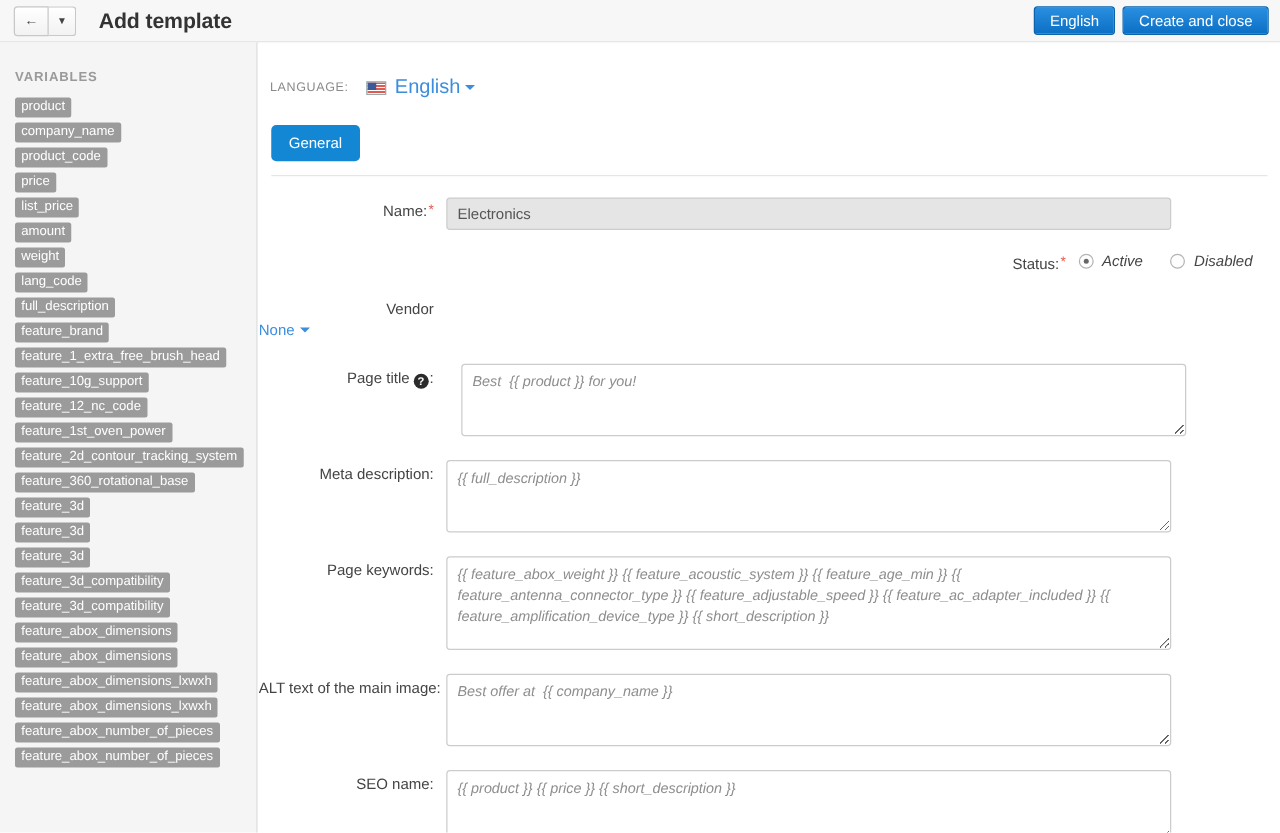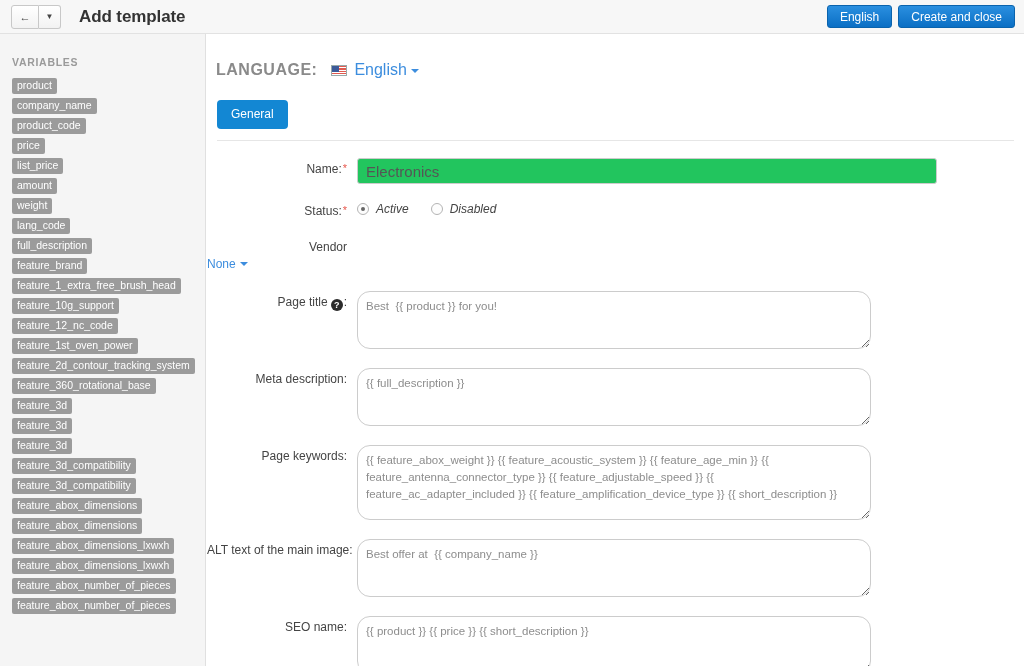--- a/index.html
+++ b/index.html
@@ -98,21 +98,21 @@
     position: absolute; left: 207px; top: 34px;
     width: 817px; height: 632px;
     background: #ffffff;
     overflow: hidden;
   }
   #language-row {
     display: flex; align-items: center;
     margin: 27px 0 0 9px;
   }
   #language-label {
-    font-size: 16px; font-weight: bold;
+    font-size: 10px; font-weight: normal;
     color: #8a8a8a; letter-spacing: 0.5px;
   }
   #flag-icon {
     width: 16px; height: 11px;
     margin: 0 7px 0 14px;
     position: relative;
     border: 1px solid #9aa;
     background: #e8eaf0;
     overflow: hidden;
     display: inline-block;
@@ -178,39 +178,40 @@
 
   .form-control {
     flex: 0 0 auto;
   }
   input.text-input {
     width: 580px;
     height: 26px;
     border: 1px solid #cccccc;
     border-radius: 3px;
     padding: 3px 8px;
-    font-size: 15px;
+    font-size: 12px;
     color: #555;
     font-family: "Liberation Sans", sans-serif;
-    background: #22c55e;
+    background: #e5e5e5;
     outline: none;
   }
   textarea.text-area {
-    width: 514px;
+    width: 580px;
     border: 1px solid #cccccc;
-    border-radius: 13px;
+    border-radius: 3px;
     padding: 6px 8px;
     font-size: 11.5px;
     line-height: 17px;
     color: #8d8d8d;
     font-family: "Liberation Sans", sans-serif;
     background: #ffffff;
     outline: none;
     resize: vertical;
     overflow: hidden;
+    font-style: italic;
   }
   textarea.h-small { height: 58px; }
   textarea.h-keywords { height: 75px; }
 
   .radio-wrap {
     display: flex; align-items: center;
     padding-top: 2px;
   }
   .radio-item { display: flex; align-items: center; margin-right: 22px; cursor: pointer; }
   .radio-dot {
@@ -326,42 +327,42 @@
 
   <div id="form">
 
     <div class="form-row">
       <div class="form-label"><span>Name:</span><span class="req">*</span></div>
       <div class="form-control">
         <input class="text-input" type="text" value="Electronics" style="">
       </div>
     </div>
 
-    <div class="form-row" style="margin-top:16px;">
+    <div class="form-row" style="margin-top:16px;justify-content:flex-end;">
       <div class="form-label"><span>Status:</span><span class="req">*</span></div>
       <div class="form-control radio-wrap">
         <label class="radio-item">
           <span class="radio-dot checked"></span>
           <span class="radio-label">Active</span>
         </label>
         <label class="radio-item">
           <span class="radio-dot"></span>
           <span class="radio-label">Disabled</span>
         </label>
       </div>
     </div>
 
     <div class="form-row" style="margin-top:18px;flex-direction:column;">
       <div class="form-label">Vendor</div>
       <div class="form-control">
         <span class="link-value"><span>None</span><span class="caret"></span></span>
       </div>
     </div>
 
-    <div class="form-row" style="margin-top:20px;">
+    <div class="form-row" style="margin-top:20px;gap:12px;">
       <div class="form-label"><span>Page title</span><span class="help-icon">?</span><span>:</span></div>
       <div class="form-control">
         <textarea class="text-area h-small" style="">Best  {{ product }} for you!</textarea>
       </div>
     </div>
 
     <div class="form-row" style="margin-top:16px;">
       <div class="form-label">Meta description:</div>
       <div class="form-control">
         <textarea class="text-area h-small" style="">{{ full_description }}</textarea>

